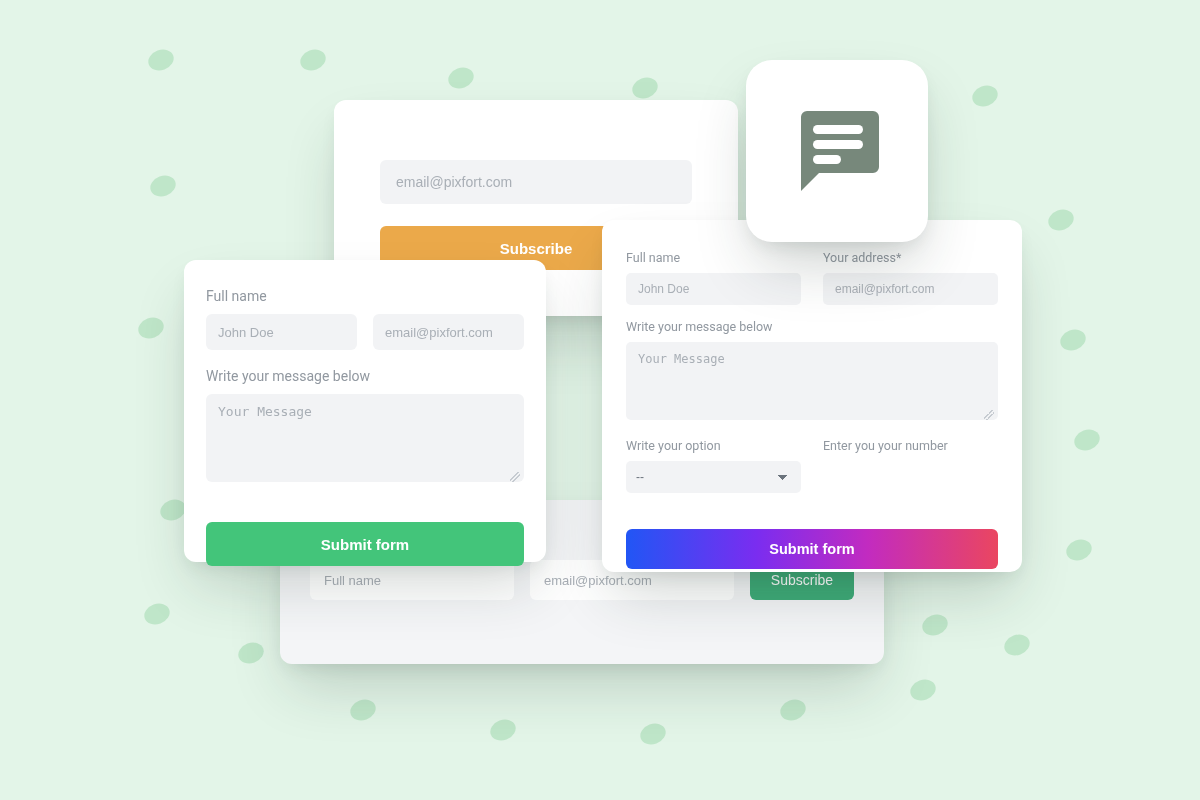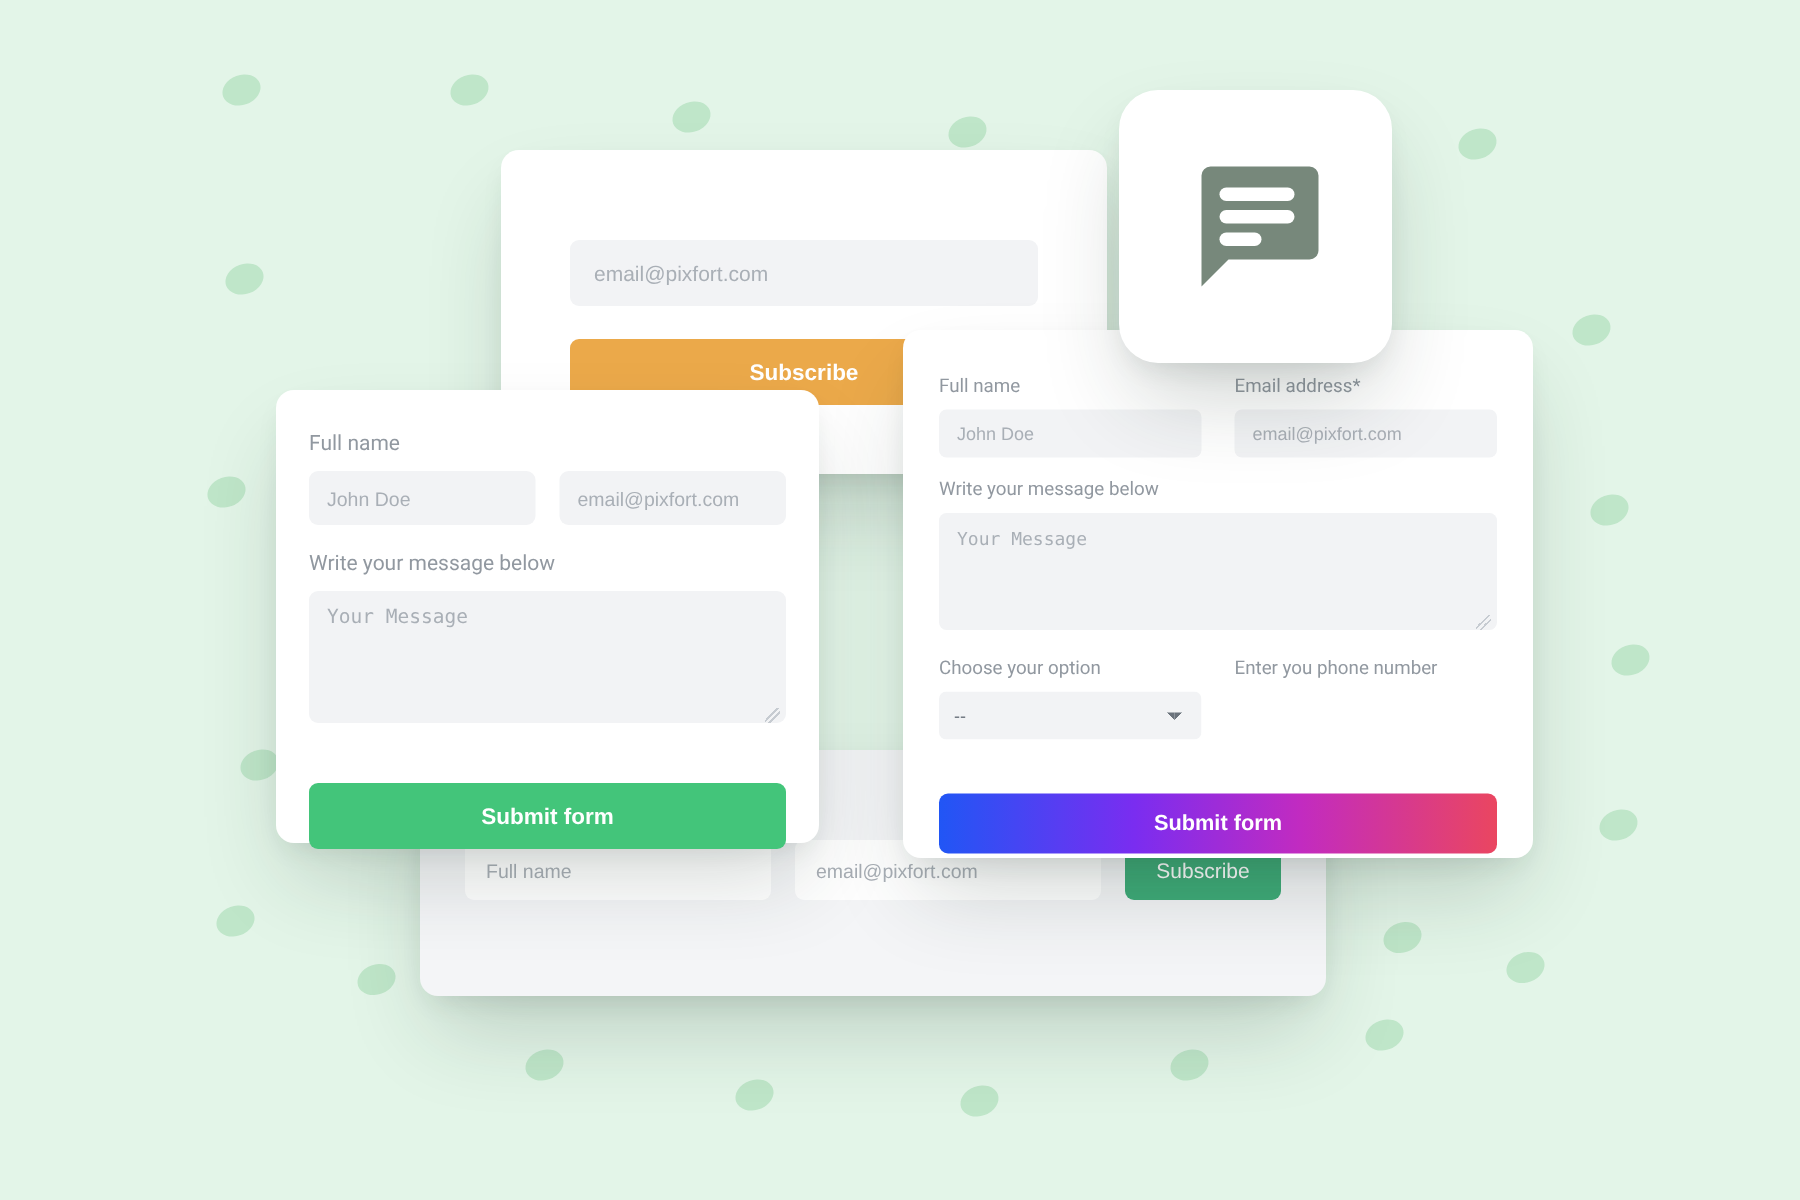--- a/index.html
+++ b/index.html
@@ -321,40 +321,40 @@
   <button class="btn-green">Submit form</button>
 </div>
 
 <div class="card card-right">
   <div class="row-2 section-sm">
     <div>
       <span class="label-sm">Full name</span>
       <input class="txt-input-sm" type="text" placeholder="John Doe" style="">
     </div>
     <div>
-      <span class="label-sm">Email address*</span>
+      <span class="label-sm">Your address*</span>
       <input class="txt-input-sm" type="text" placeholder="email@pixfort.com" style="">
     </div>
   </div>
   <div class="section-sm">
     <span class="label-sm">Write your message below</span>
     <div class="textarea-wrap">
       <textarea class="txtarea-sm" placeholder="Your Message" style=""></textarea>
       <div class="resize-handle"></div>
     </div>
   </div>
   <div class="row-2 section-sm">
     <div>
-      <span class="label-sm">Choose your option</span>
+      <span class="label-sm">Write your option</span>
       <select>
         <option>--</option>
       </select>
     </div>
     <div>
-      <span class="label-sm">Enter you phone number</span>
+      <span class="label-sm">Enter you your number</span>
     </div>
   </div>
   <button class="btn-gradient">Submit form</button>
 </div>
 
 <div class="chat-tile">
   <span>
     <svg viewBox="0 0 100 100">
       <path d="M14 12 h72 a6 6 0 0 1 6 6 v50 a6 6 0 0 1 -6 6 h-54 l-18 18 v-74 a6 6 0 0 1 6 -6 z" fill="#77887b"></path>
       <rect x="26" y="26" width="50" height="9" rx="4.5" fill="#ffffff"></rect>

